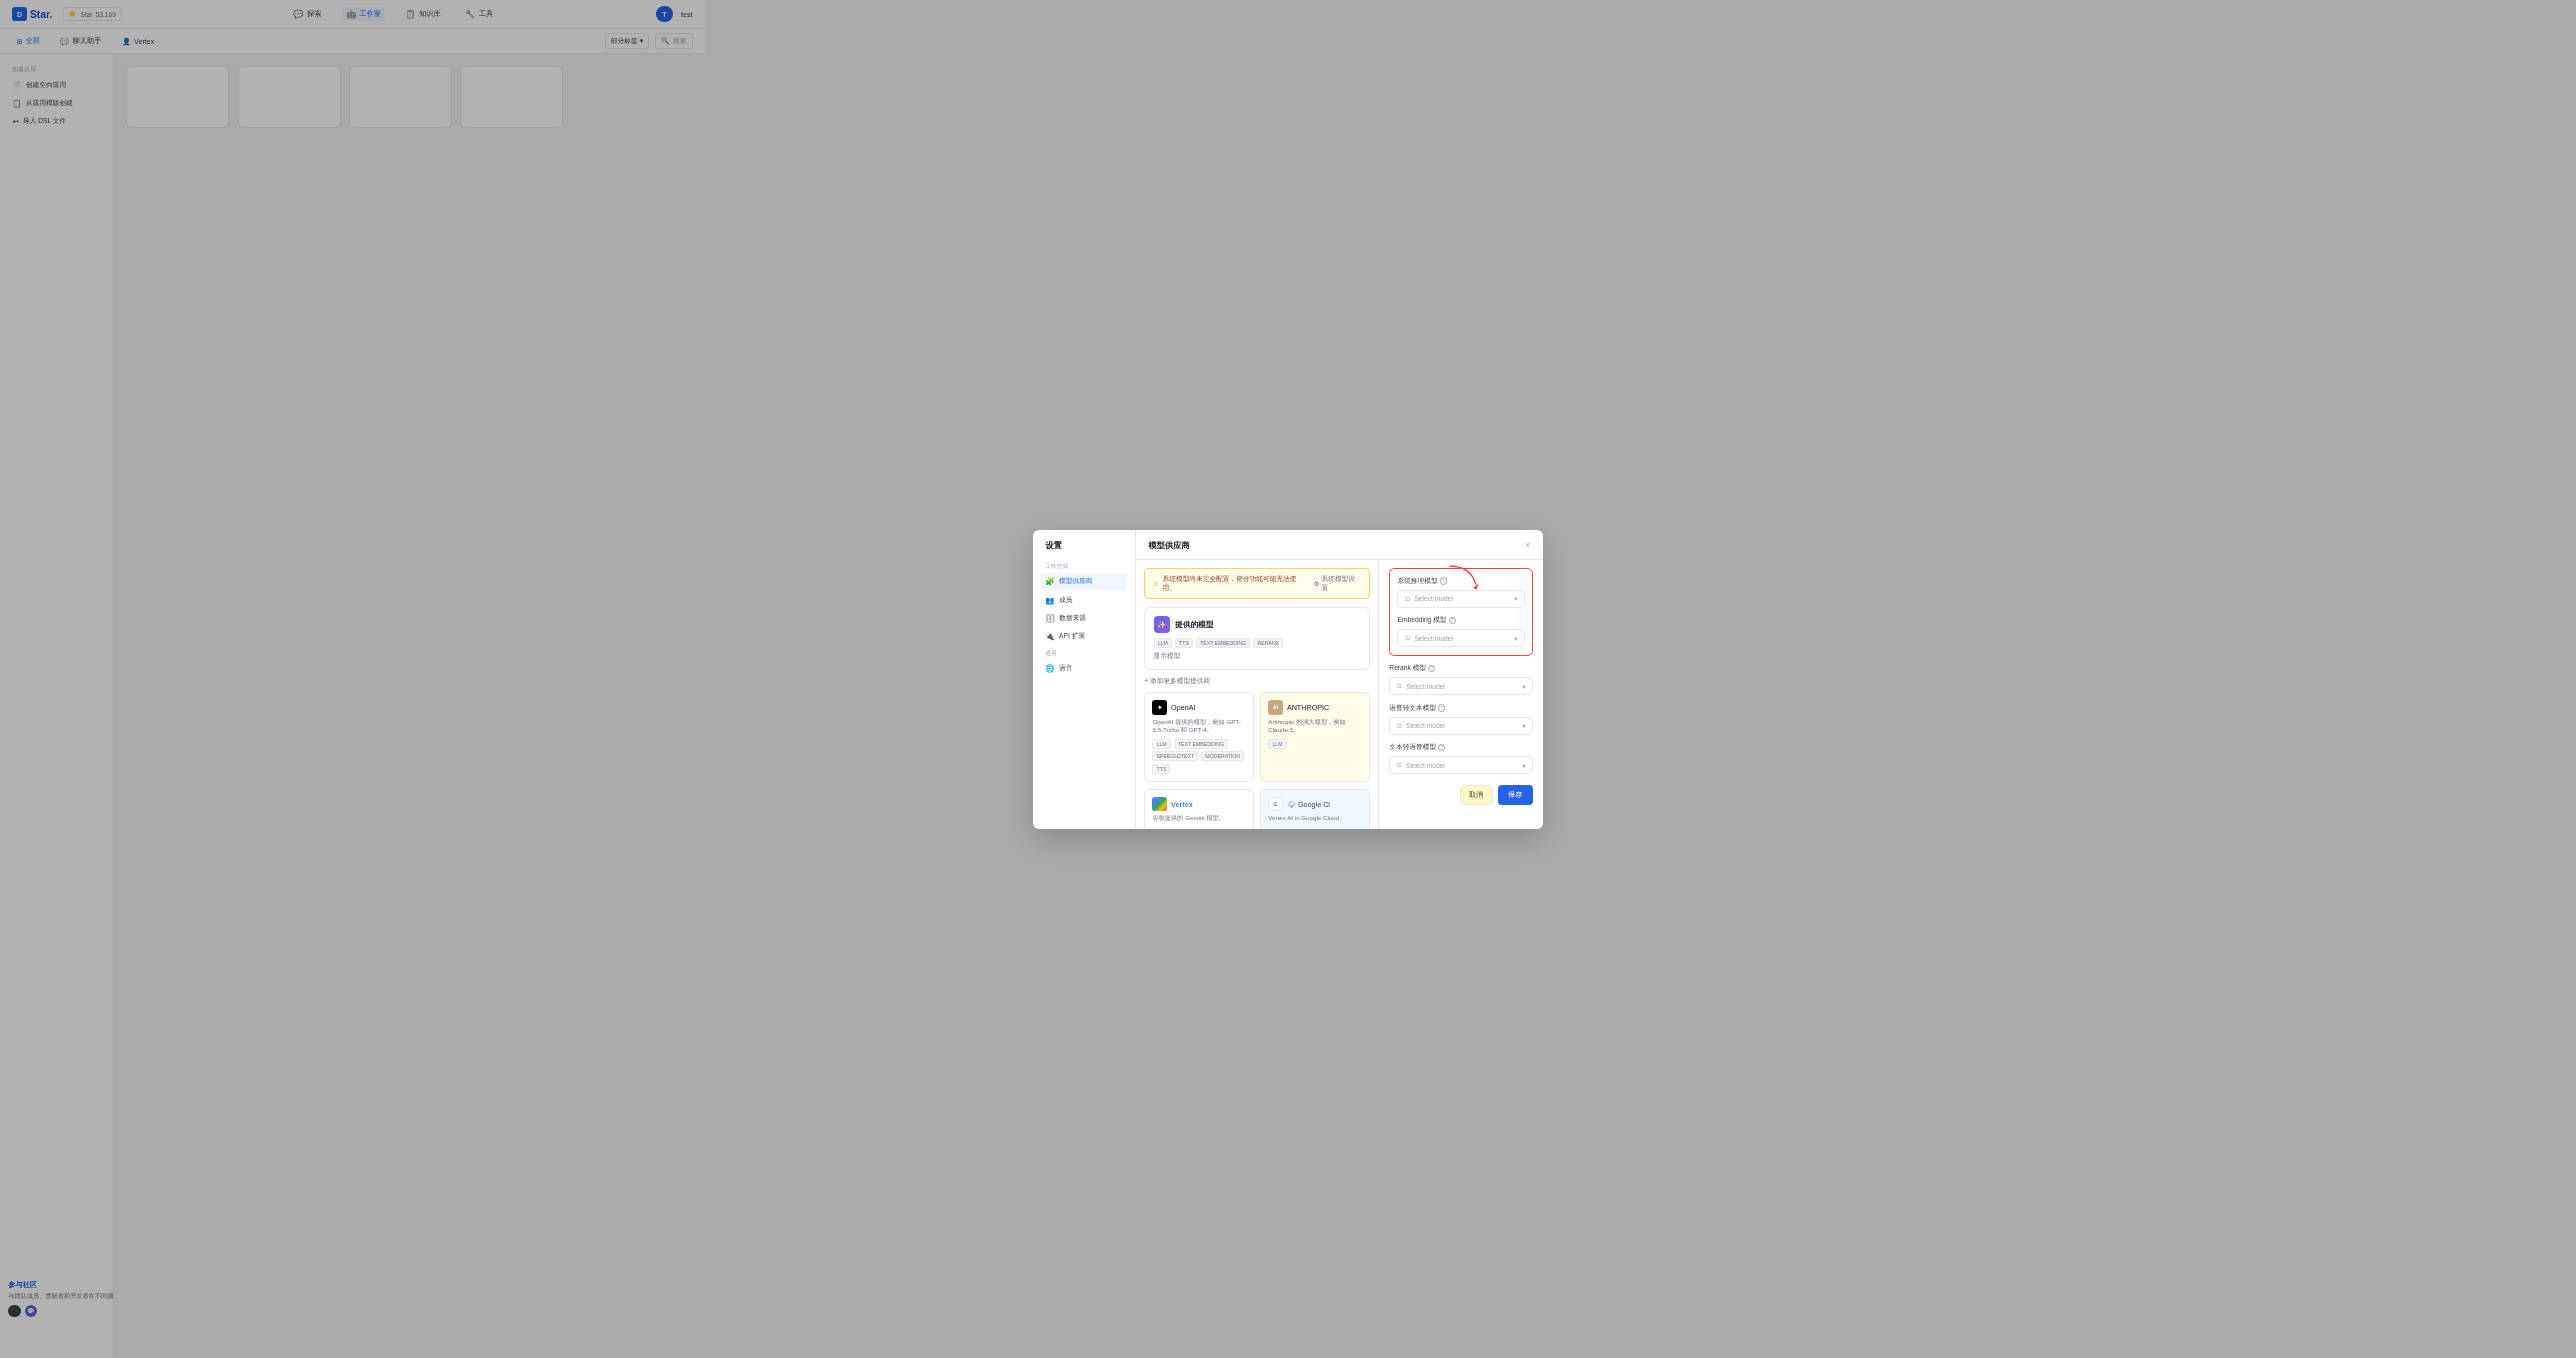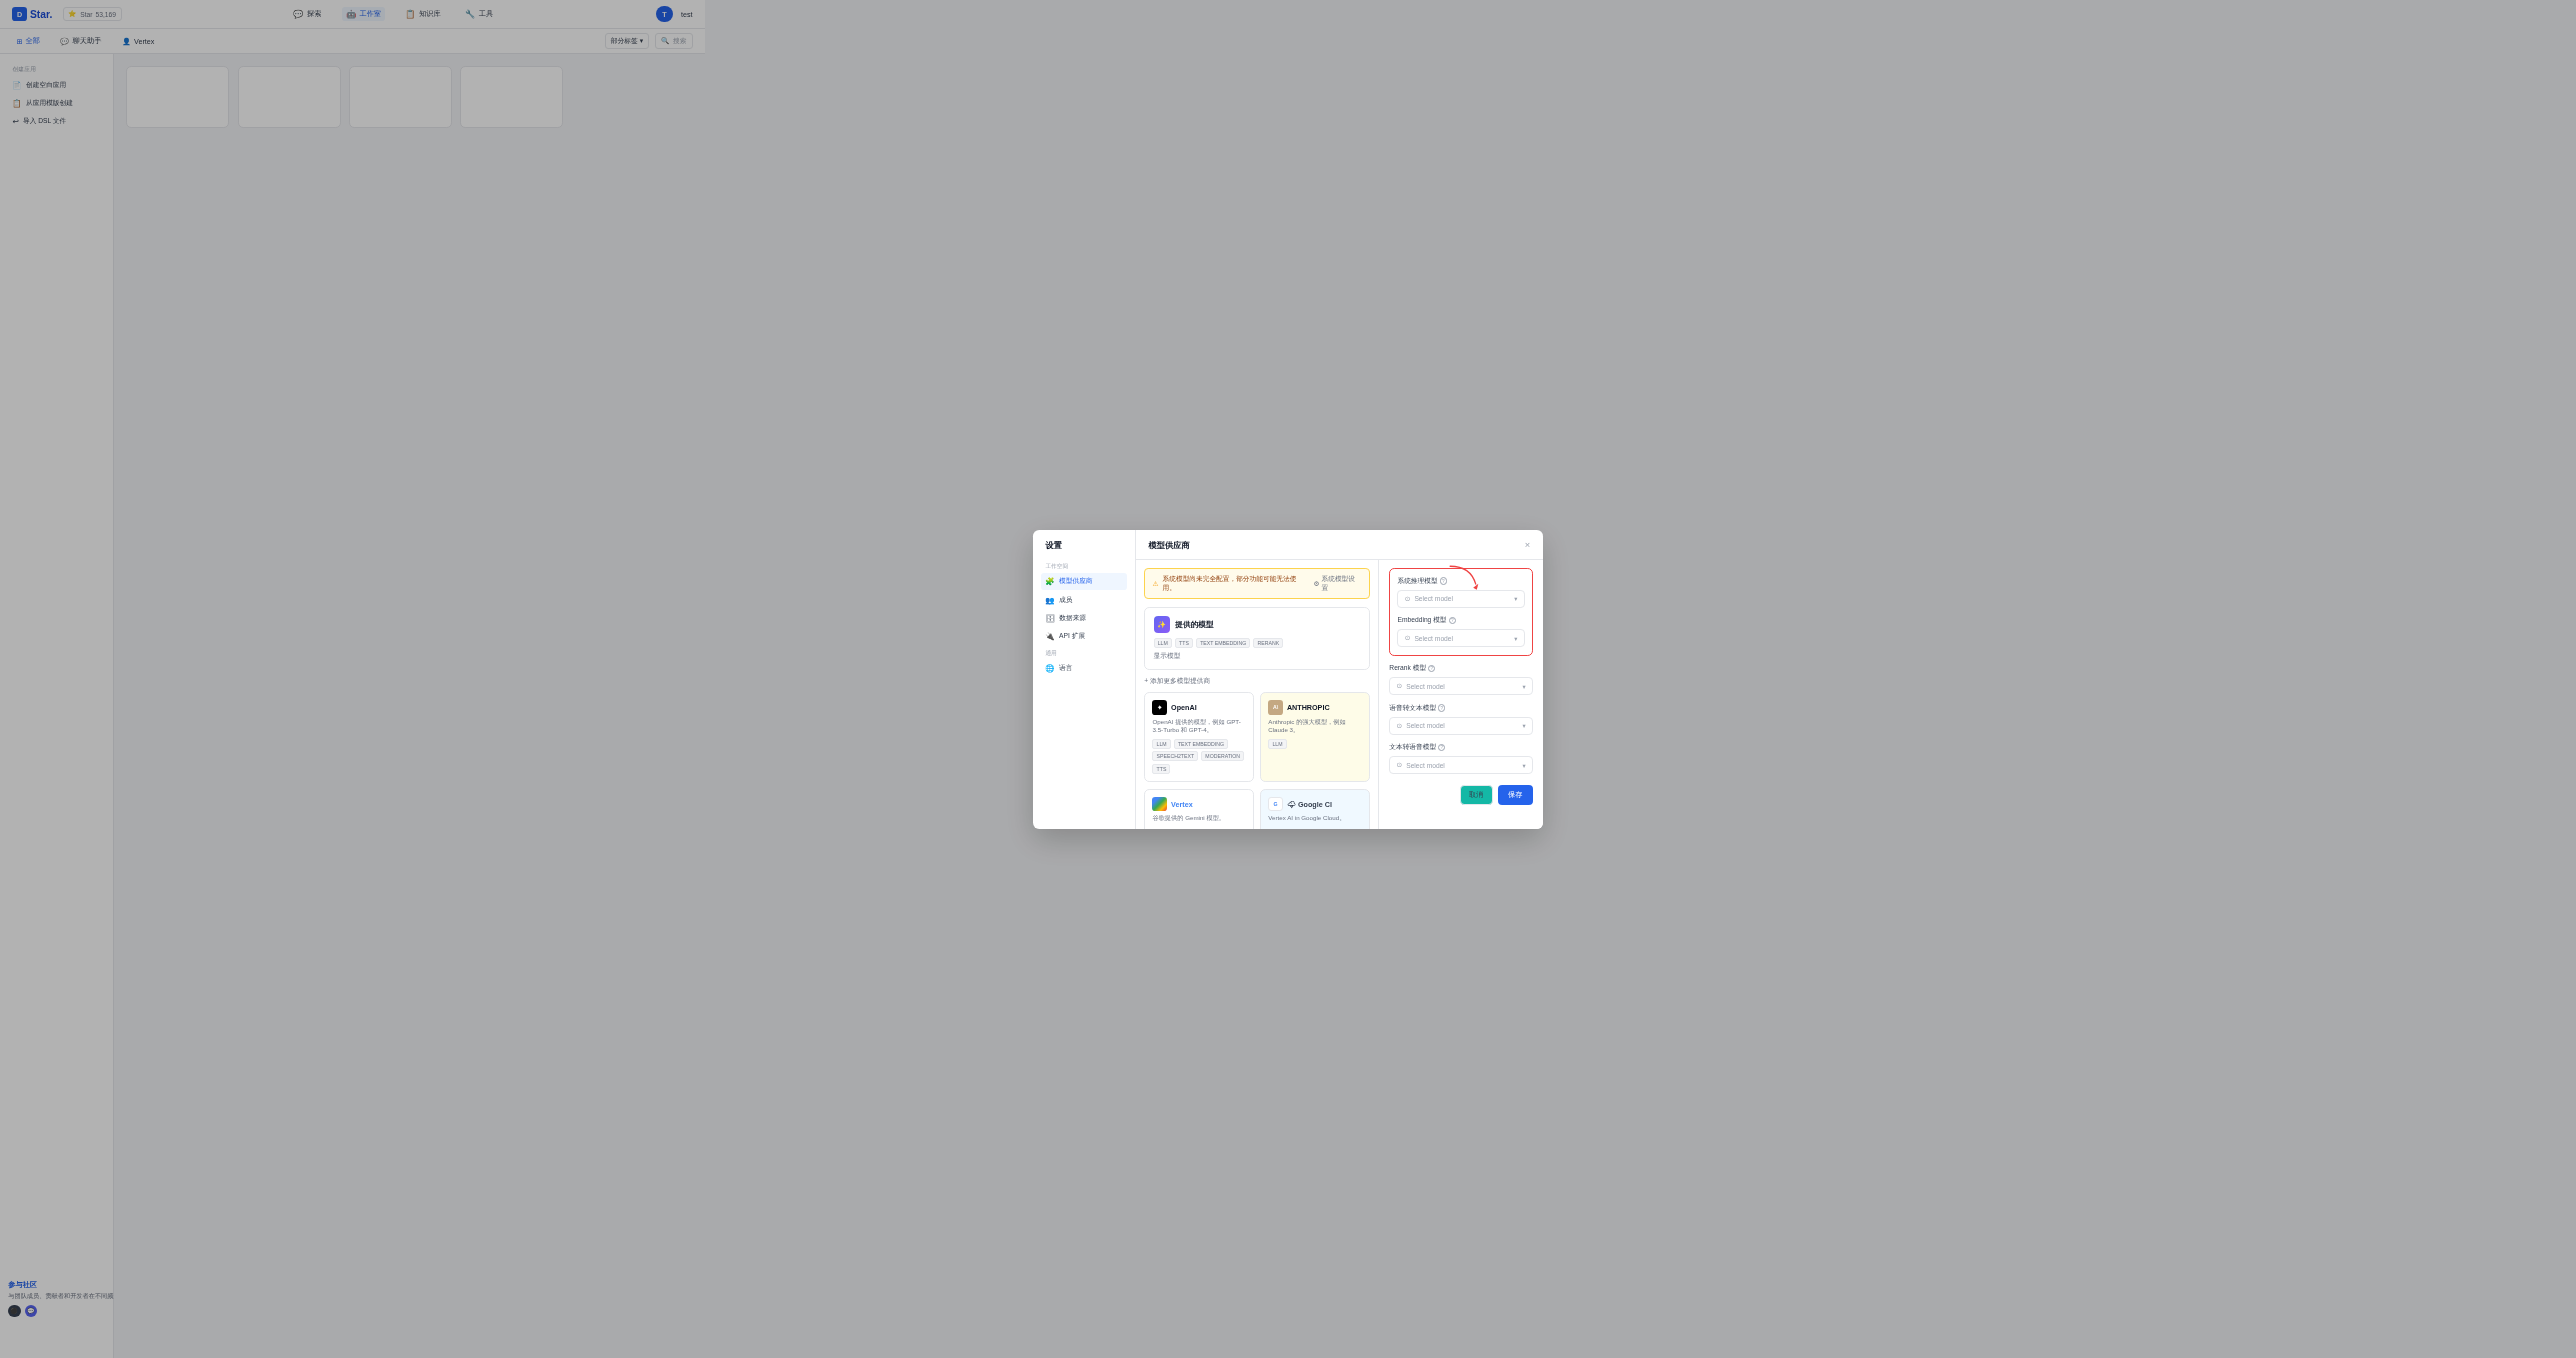--- a/index.html
+++ b/index.html
@@ -293,21 +293,21 @@
       cursor: pointer;
     }
     .provider-small-card.openai-card { background: white; }
     .provider-small-card.anthropic-card { background: #fefce8; }
     .provider-small-card.gemini-card { background: white; }
     .provider-small-card.google-cloud-card { background: #f0f9ff; }
     .ps-header {
       display: flex; align-items: center; gap: 4.1px; margin-bottom: 3.1px;
     }
     .ps-name {
-      font-size: 7.2px; font-weight: 700; color: #111827;
+      font-size: 7.2px; font-weight: 400; color: #111827;
     }
     .ps-name.openai { color: #111827; }
     .ps-name.anthropic { color: #111827; }
     .ps-name.gemini { color: #4285f4; font-weight: 700; }
     .ps-name.google-cloud { color: #374151; }
     .ps-desc {
       font-size: 6.2px; color: #6b7280; line-height: 1.4; margin-bottom: 4.1px;
     }
     .ps-logo {
       width: 14.5px; height: 14.5px;
@@ -361,21 +361,21 @@
       padding: 7.2px;
       margin-bottom: 8.3px;
     }
 
     .panel-actions {
       display: flex; gap: 5.2px; justify-content: flex-end;
       margin-top: 10.3px;
     }
     .btn-cancel {
       padding: 4.1px 8.3px; border-radius: 4.1px;
-      border: 0.5px solid #e5e7eb; background: #14b8a6;
+      border: 0.5px solid #e5e7eb; background: #fef9c3;
       font-size: 7.2px; color: #374151; cursor: pointer;
     }
     .btn-save {
       padding: 4.1px 10.3px; border-radius: 4.1px;
       border: none; background: #2563eb;
       font-size: 7.2px; color: white; cursor: pointer; font-weight: 400;
     }
 
     .close-btn {
       position: absolute;

